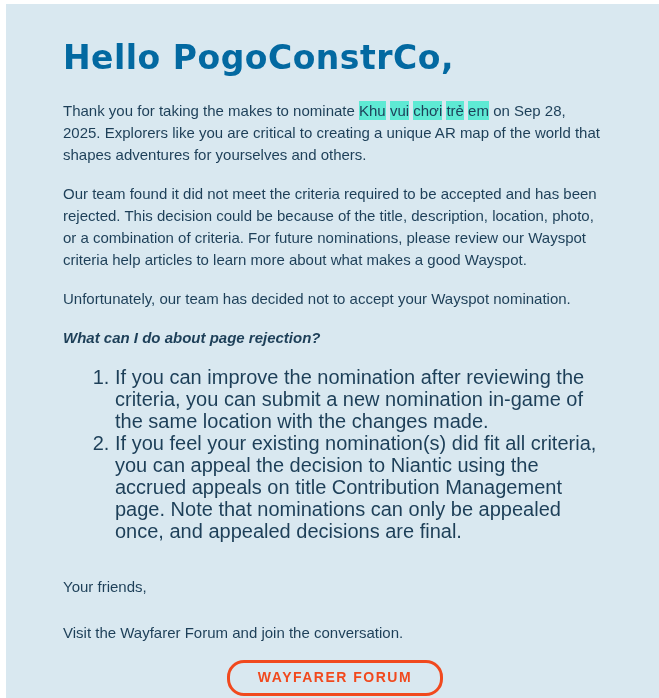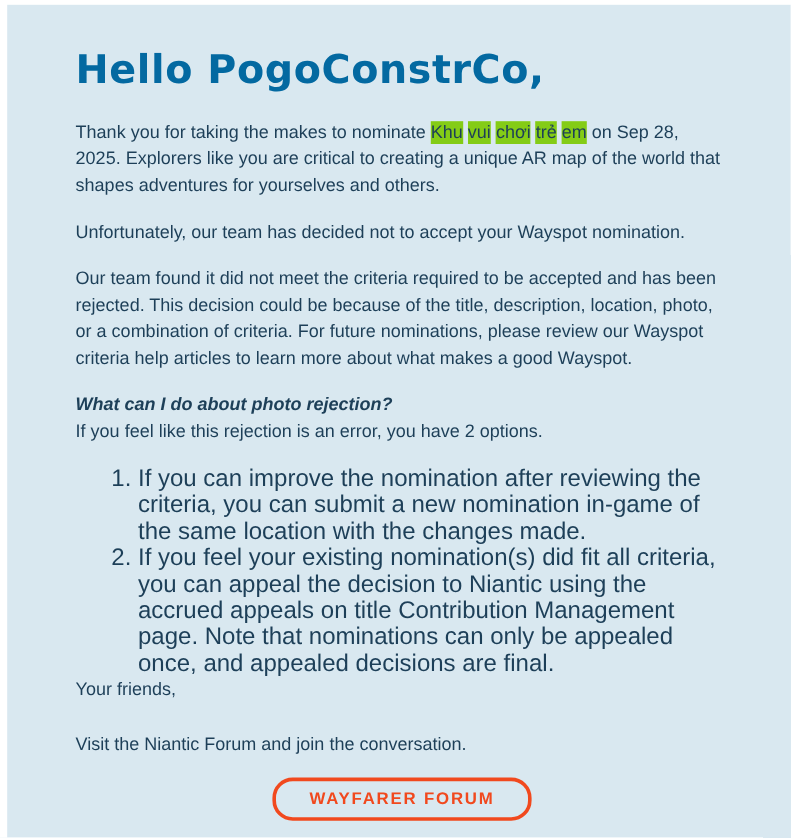--- a/index.html
+++ b/index.html
@@ -32,40 +32,40 @@
     margin-bottom: 24px;
   }
 
   .para {
     font-size: 15px;
     line-height: 22px;
     margin-bottom: 17px;
   }
 
   mark.hl {
-    background: #84cc16;
+    background: #5eead4;
     color: inherit;
     padding: 1px 0;
   }
 
   .question {
     font-weight: bold;
     font-style: italic;
   }
 
   ol.options-list {
     margin: 0;
     padding-left: 52px;
     font-size: 20px;
     line-height: 22px;
   }
 
   ol.options-list li { margin: 0; }
 
-  .signature { margin-bottom: 0; }
+  .signature { margin-top: 34px; margin-bottom: 0; }
 
   .forum-invite { margin-top: 24px; margin-bottom: 0; }
 
   .button-row {
     text-align: center;
     margin-top: 16px;
   }
 
   .forum-button {
     display: inline-block;
@@ -90,37 +90,36 @@
   <h1 class="greeting">Hello PogoConstrCo,</h1>
 
   <p class="para"><span>Thank you for taking the makes to nominate</span>
     <mark class="hl">Khu</mark>
     <mark class="hl">vui</mark>
     <mark class="hl">chơi</mark>
     <mark class="hl">trẻ</mark>
     <mark class="hl">em</mark>
     <span>on Sep 28, 2025. Explorers like you are critical to creating a unique AR map of the world that shapes adventures for yourselves and others.</span></p>
 
+  <p class="para">Our team found it did not meet the criteria required to be accepted and has been rejected. This decision could be because of the title, description, location, photo, or a combination of criteria. For future nominations, please review our Wayspot criteria help articles to learn more about what makes a good Wayspot.</p>
+
   <p class="para">Unfortunately, our team has decided not to accept your Wayspot nomination.</p>
 
-  <p class="para">Our team found it did not meet the criteria required to be accepted and has been rejected. This decision could be because of the title, description, location, photo, or a combination of criteria. For future nominations, please review our Wayspot criteria help articles to learn more about what makes a good Wayspot.</p>
-
   <p class="para">
-    <span class="question">What can I do about photo rejection?</span><br>
-    <span>If you feel like this rejection is an error, you have 2 options.</span>
+    <span class="question">What can I do about page rejection?</span><br>
   </p>
 
   <ol class="options-list">
     <li>If you can improve the nomination after reviewing the criteria, you can submit a new nomination in-game of the same location with the changes made.</li>
     <li>If you feel your existing nomination(s) did fit all criteria, you can appeal the decision to Niantic using the accrued appeals on title Contribution Management page. Note that nominations can only be appealed once, and appealed decisions are final.</li>
   </ol>
 
   <p class="para signature">
     <span>Your friends,</span><br>
   </p>
 
-  <p class="para forum-invite">Visit the Niantic Forum and join the conversation.</p>
+  <p class="para forum-invite">Visit the Wayfarer Forum and join the conversation.</p>
 
   <div class="button-row">
     <button class="forum-button">WAYFARER FORUM</button>
   </div>
 
 </div>
 
 </body></html>

